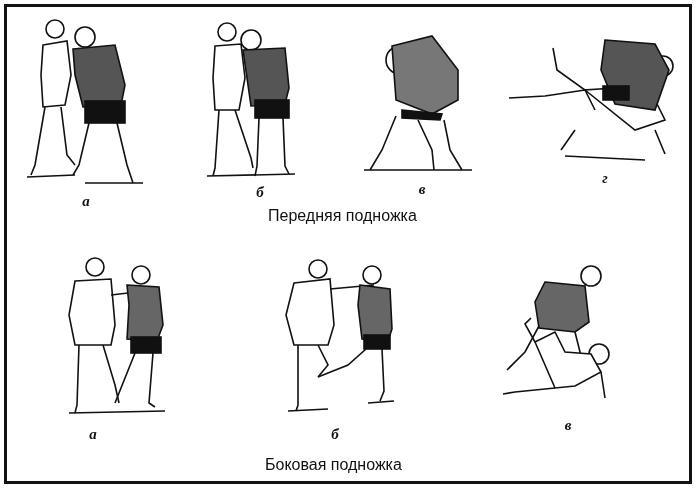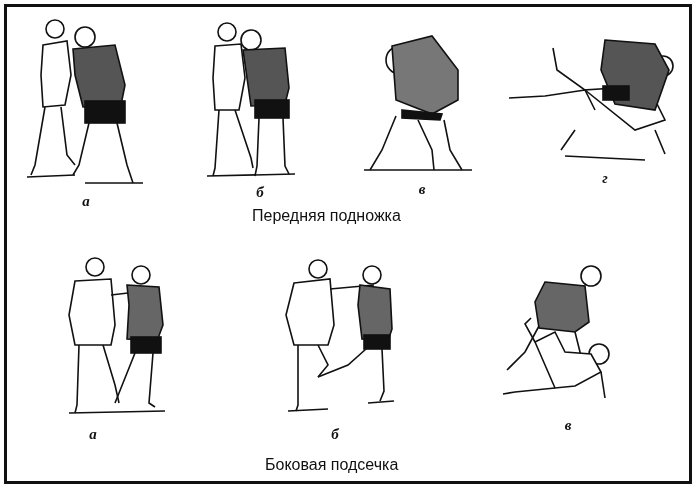--- a/index.html
+++ b/index.html
@@ -78,21 +78,21 @@
       <circle cx="158" cy="36" r="10"></circle>
       <path d="M100 10 L150 14 L164 40 L150 80 L110 74 L96 40 Z" fill="#555"></path>
       <rect x="98" y="56" width="26" height="14" fill="#111"></rect>
       <path d="M70 100 L56 120 M150 100 L160 124"></path>
       <path d="M60 126 L140 130"></path>
     </g>
   </svg>
 </div>
 <div class="sublabel" style="left:595px;top:170px;">г</div>
 
-<div class="caption" style="left:252px;top:207px;">Передняя подножка</div>
+<div class="caption" style="left:268px;top:207px;">Передняя подножка</div>
 
 <div class="fig" style="left:55px;top:255px;width:115px;height:160px;">
   <svg viewBox="0 0 115 160">
     <g stroke="#111" stroke-width="1.6" fill="none">
       <circle cx="40" cy="12" r="9"></circle>
       <path d="M20 26 L56 24 L60 70 L56 90 L20 90 L14 60 Z" fill="#fff"></path>
       <path d="M24 90 L22 150 L20 158 M48 90 L60 130 L64 148"></path>
       <path d="M56 40 L90 36"></path>
       <circle cx="86" cy="20" r="9"></circle>
       <path d="M72 30 L104 32 L108 70 L102 86 L72 84 L74 50 Z" fill="#666"></path>
@@ -129,13 +129,13 @@
       <path d="M44 64 L30 90 L12 108 M80 70 L90 110"></path>
       <circle cx="104" cy="92" r="10"></circle>
       <path d="M40 80 L60 70 L70 90 L96 92 L106 110 L80 124 L60 126 Z" fill="#fff"></path>
       <path d="M60 126 L20 130 L8 132 M40 80 L30 62 L36 56"></path>
       <path d="M106 110 L110 136"></path>
     </g>
   </svg>
 </div>
 <div class="sublabel" style="left:558px;top:417px;">в</div>
 
-<div class="caption" style="left:265px;top:456px;">Боковая подсечка</div>
+<div class="caption" style="left:265px;top:456px;">Боковая подножка</div>
 
 </body></html>

